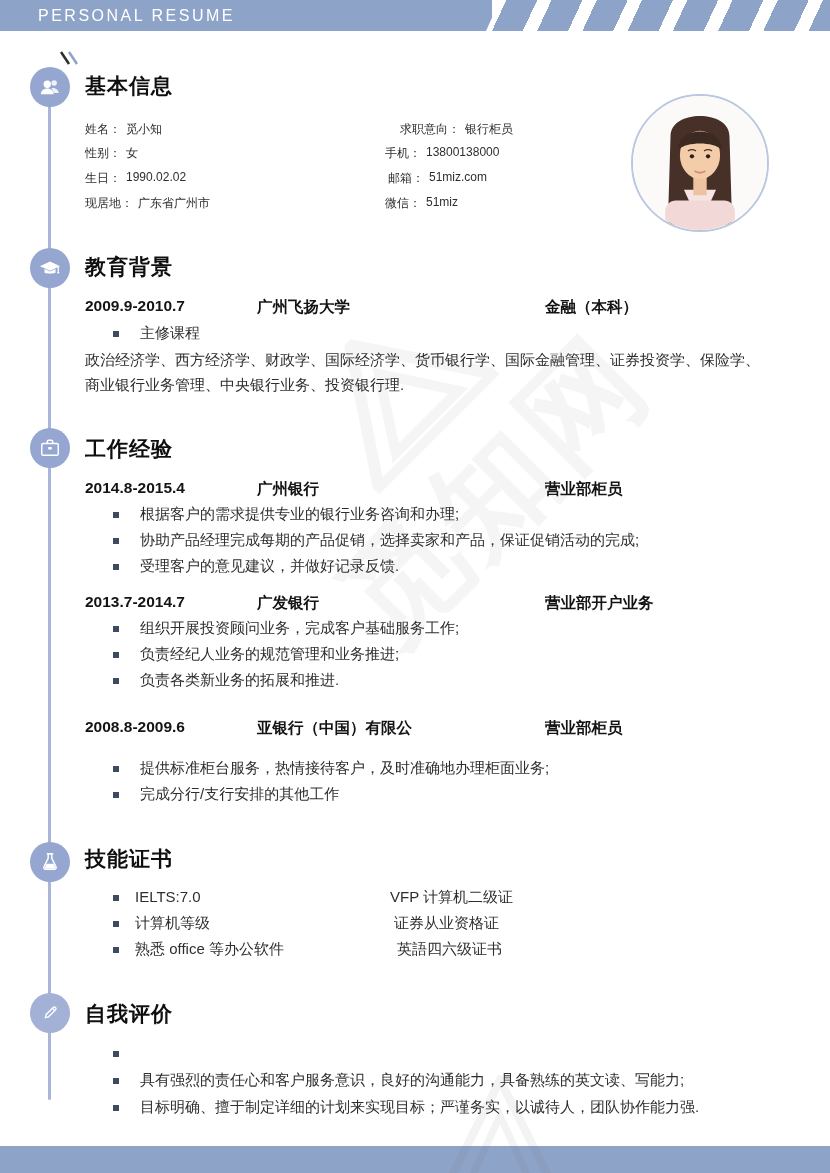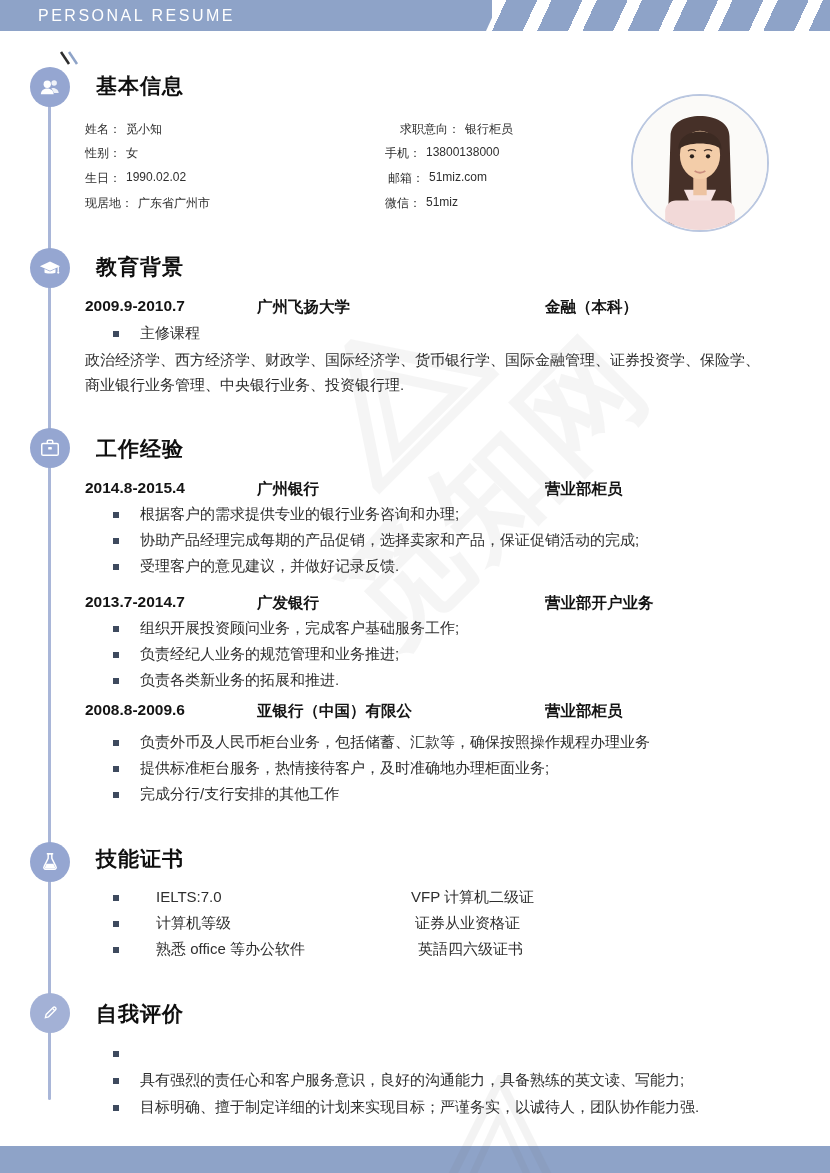--- a/index.html
+++ b/index.html
@@ -34,41 +34,41 @@
   }
   
   .timeline{position:absolute;left:48px;top:88px;width:3px;height:1012px;background:#a9b6d8;border-radius:2px;}
   .tick-marks{position:absolute;left:57px;top:50px;width:22px;height:18px;}
   .icon-circle{
     position:absolute;left:30px;width:40px;height:40px;border-radius:50%;
     background:#95a6d1;display:flex;align-items:center;justify-content:center;z-index:2;
   }
   .icon-circle svg{width:22px;height:22px;}
   
-  .sec-title{position:absolute;left:85px;font-size:21px;font-weight:bold;color:#0f0f0f;letter-spacing:1px;margin-left:11px;}
+  .sec-title{position:absolute;left:85px;font-size:21px;font-weight:bold;color:#0f0f0f;letter-spacing:1px;}
   
   .info-row{position:absolute;display:flex;font-size:12px;color:#2e2e2e;}
   .info-label{white-space:nowrap;margin-right:5px;}
   .photo{
     position:absolute;left:631px;top:94px;width:138px;height:138px;border-radius:50%;
     border:2px solid #bac7e0;overflow:hidden;background:#fdfcfb;box-sizing:border-box;
   }
   .photo svg{width:100%;height:100%;display:block;}
   
   .entry-head{position:absolute;left:85px;width:700px;display:flex;font-size:15.5px;font-weight:bold;color:#141414;justify-content:space-between;}
   .col-period{width:152px;}
   .col-company{width:268px;}
   .col-role{width:240px;}
   
   .bullet-row{position:absolute;left:85px;width:710px;display:flex;font-size:15px;color:#2e2e2e;}
   .sq{width:6px;height:6px;background:#3e4a5e;margin:7px 0 0 28px;flex:none;}
   .bullet-text{margin-left:21px;}
   .paragraph{position:absolute;left:85px;width:675px;font-size:15px;line-height:25px;color:#2e2e2e;}
   
-  .skill-left{width:255px;margin-left:37px;}
+  .skill-left{width:255px;margin-left:16px;}
   .skill-right{}
 </style>
 </head>
 <body>
 
 <div class="page">
 
   <div class="topbar">
     <div class="topbar-solid">
       <span class="topbar-title">PERSONAL RESUME</span>
@@ -215,29 +215,25 @@
   </div>
   <div class="bullet-row" style="top:645px">
     <span class="sq"></span>
     <span class="bullet-text">负责经纪人业务的规范管理和业务推进;</span>
   </div>
   <div class="bullet-row" style="top:671px">
     <span class="sq"></span>
     <span class="bullet-text">负责各类新业务的拓展和推进.</span>
   </div>
 
-  <div class="entry-head" style="top:701px">
+  <div class="entry-head" style="top:718px">
     <span class="col-period">2008.8-2009.6</span>
     <span class="col-company">亚银行（中国）有限公</span>
     <span class="col-role">营业部柜员</span>
   </div>
-  <div class="bullet-row" style="top:733px">
-    <span class="sq"></span>
-    <span class="bullet-text">负责外币及人民币柜台业务，包括储蓄、汇款等，确保按照操作规程办理业务</span>
-  </div>
   <div class="bullet-row" style="top:759px">
     <span class="sq"></span>
     <span class="bullet-text">提供标准柜台服务，热情接待客户，及时准确地办理柜面业务;</span>
   </div>
   <div class="bullet-row" style="top:785px">
     <span class="sq"></span>
     <span class="bullet-text">完成分行/支行安排的其他工作</span>
   </div>
 
   <div class="icon-circle" style="top:842px">

